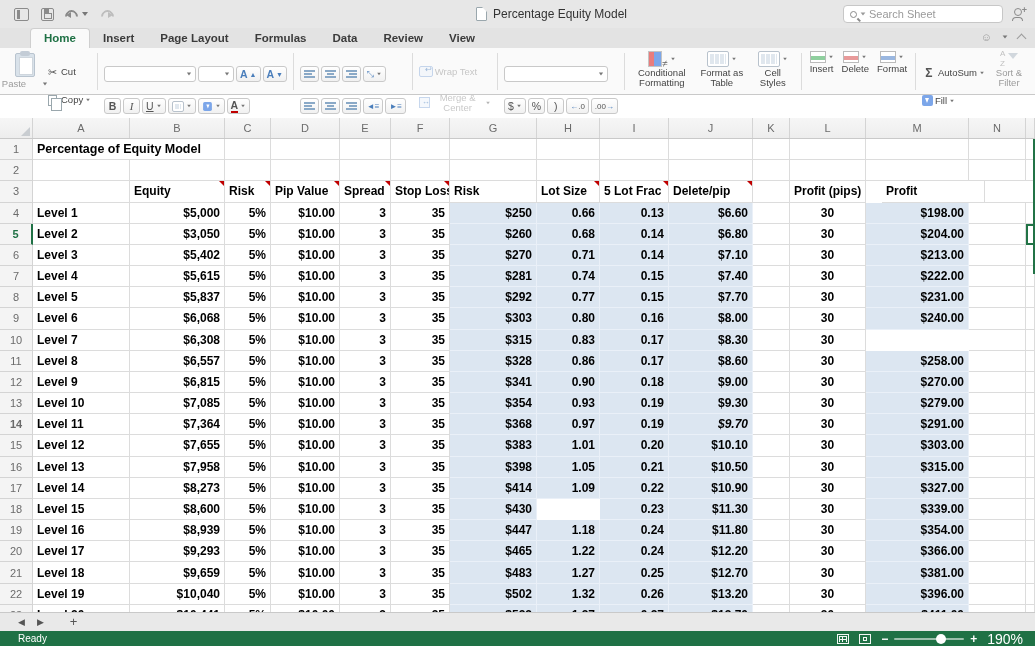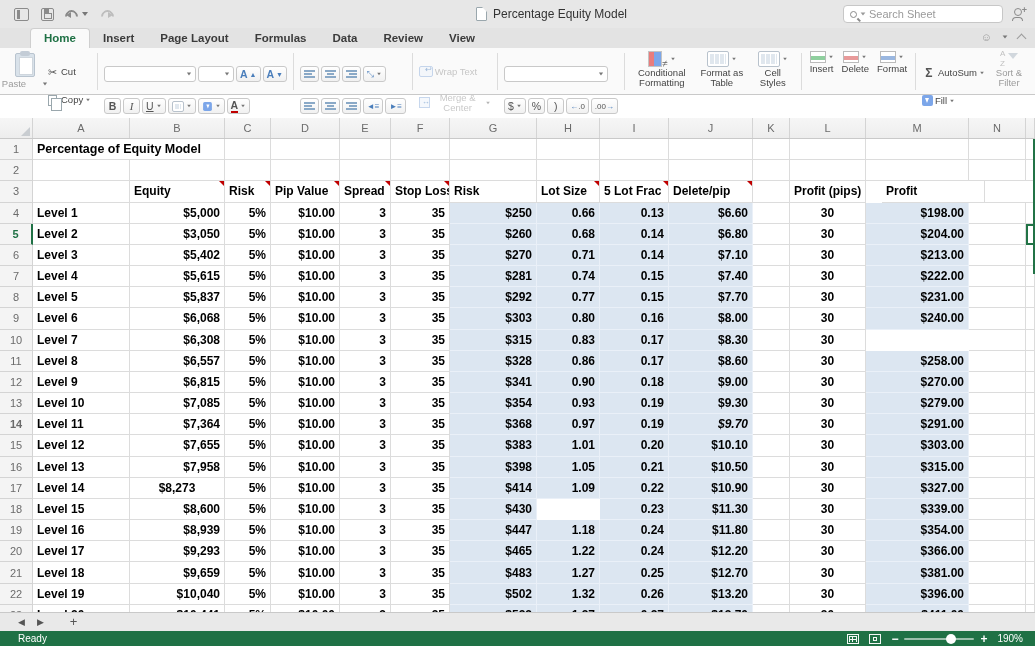--- a/index.html
+++ b/index.html
@@ -149,21 +149,21 @@
   .status-right { display:flex; align-items:center; gap:10px; padding-right:12px; }
   .vic { width:12px; height:10px; border:1px solid #fff; position:relative; opacity:.95; }
   .vic.vgrid::before { content:""; position:absolute; inset:1px; background:
       repeating-linear-gradient(90deg,#fff 0 1px,transparent 1px 3.5px),
       repeating-linear-gradient(#fff 0 1px,transparent 1px 3px); }
   .vic.vpage::before { content:""; position:absolute; inset:2px 3px; border:1px solid #fff; }
   .zoomctl { display:flex; align-items:center; gap:6px; }
   .zminus,.zplus { font-size:12px; font-weight:bold; line-height:10px; }
   .ztrack { width:70px; height:2px; background:rgba(255,255,255,.55); border-radius:1px; position:relative; }
   .zknob { position:absolute; left:42px; top:-4px; width:10px; height:10px; background:#fff; border-radius:50%; }
-  .zlabel { font-size:10px; }
+  .zlabel { font-size:14px; }
 </style>
 </head>
 <body>
 
 <div id="app">
 
   <div class="titlebar">
     <div class="tb-left">
       <span class="mini-ic pane"></span>
       <span class="floppy"></span>
@@ -1093,21 +1093,21 @@
             <span>$315.00</span>
           </div>
           <div class="gc" style="width: 57px;"></div>
           <div class="gc" style="width: 9px;"></div>
         </div>
         <div class="grow">
           <div class="rn" style="width: 33px;">17</div>
           <div class="gc" style="width: 97px;">
             <span>Level 14</span>
           </div>
-          <div class="gc ar" style="width: 95px; justify-content: center;">
+          <div class="gc ar" style="width: 95px;">
             <span>$8,273</span>
           </div>
           <div class="gc ar" style="width: 46px;">
             <span>5%</span>
           </div>
           <div class="gc ar" style="width: 69px;">
             <span>$10.00</span>
           </div>
           <div class="gc ar" style="width: 51px;">
             <span>3</span>

